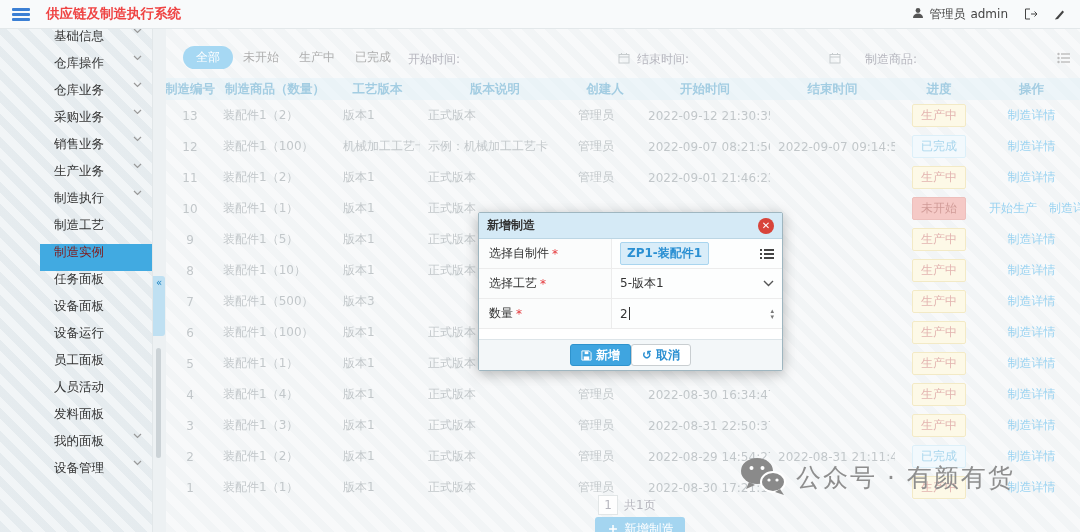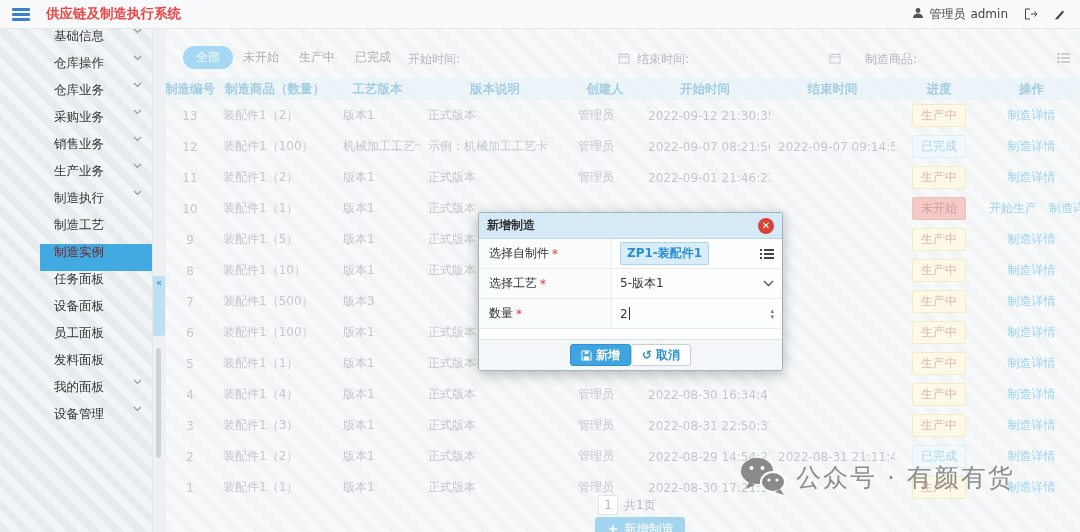--- a/index.html
+++ b/index.html
@@ -207,21 +207,37 @@
   </div>
       <div class="side-item sub">
     <span class="lbl">设备面板</span>
     <span class="chev" style="visibility: hidden;">
       <svg width="9" height="6">
             <polyline points="1,1 4.5,4.5 8,1" fill="none" stroke="#999" stroke-width="1.2"></polyline>
           </svg>
     </span>
   </div>
       <div class="side-item sub">
+    <span class="lbl">设备运行</span>
+    <span class="chev" style="visibility: hidden;">
+      <svg width="9" height="6">
+            <polyline points="1,1 4.5,4.5 8,1" fill="none" stroke="#999" stroke-width="1.2"></polyline>
+          </svg>
+    </span>
+  </div>
+      <div class="side-item sub">
     <span class="lbl">员工面板</span>
+    <span class="chev" style="visibility: hidden;">
+      <svg width="9" height="6">
+            <polyline points="1,1 4.5,4.5 8,1" fill="none" stroke="#999" stroke-width="1.2"></polyline>
+          </svg>
+    </span>
+  </div>
+      <div class="side-item sub">
+    <span class="lbl">人员活动</span>
     <span class="chev" style="visibility: hidden;">
       <svg width="9" height="6">
             <polyline points="1,1 4.5,4.5 8,1" fill="none" stroke="#999" stroke-width="1.2"></polyline>
           </svg>
     </span>
   </div>
       <div class="side-item sub">
     <span class="lbl">发料面板</span>
     <span class="chev" style="visibility: hidden;">
       <svg width="9" height="6">

